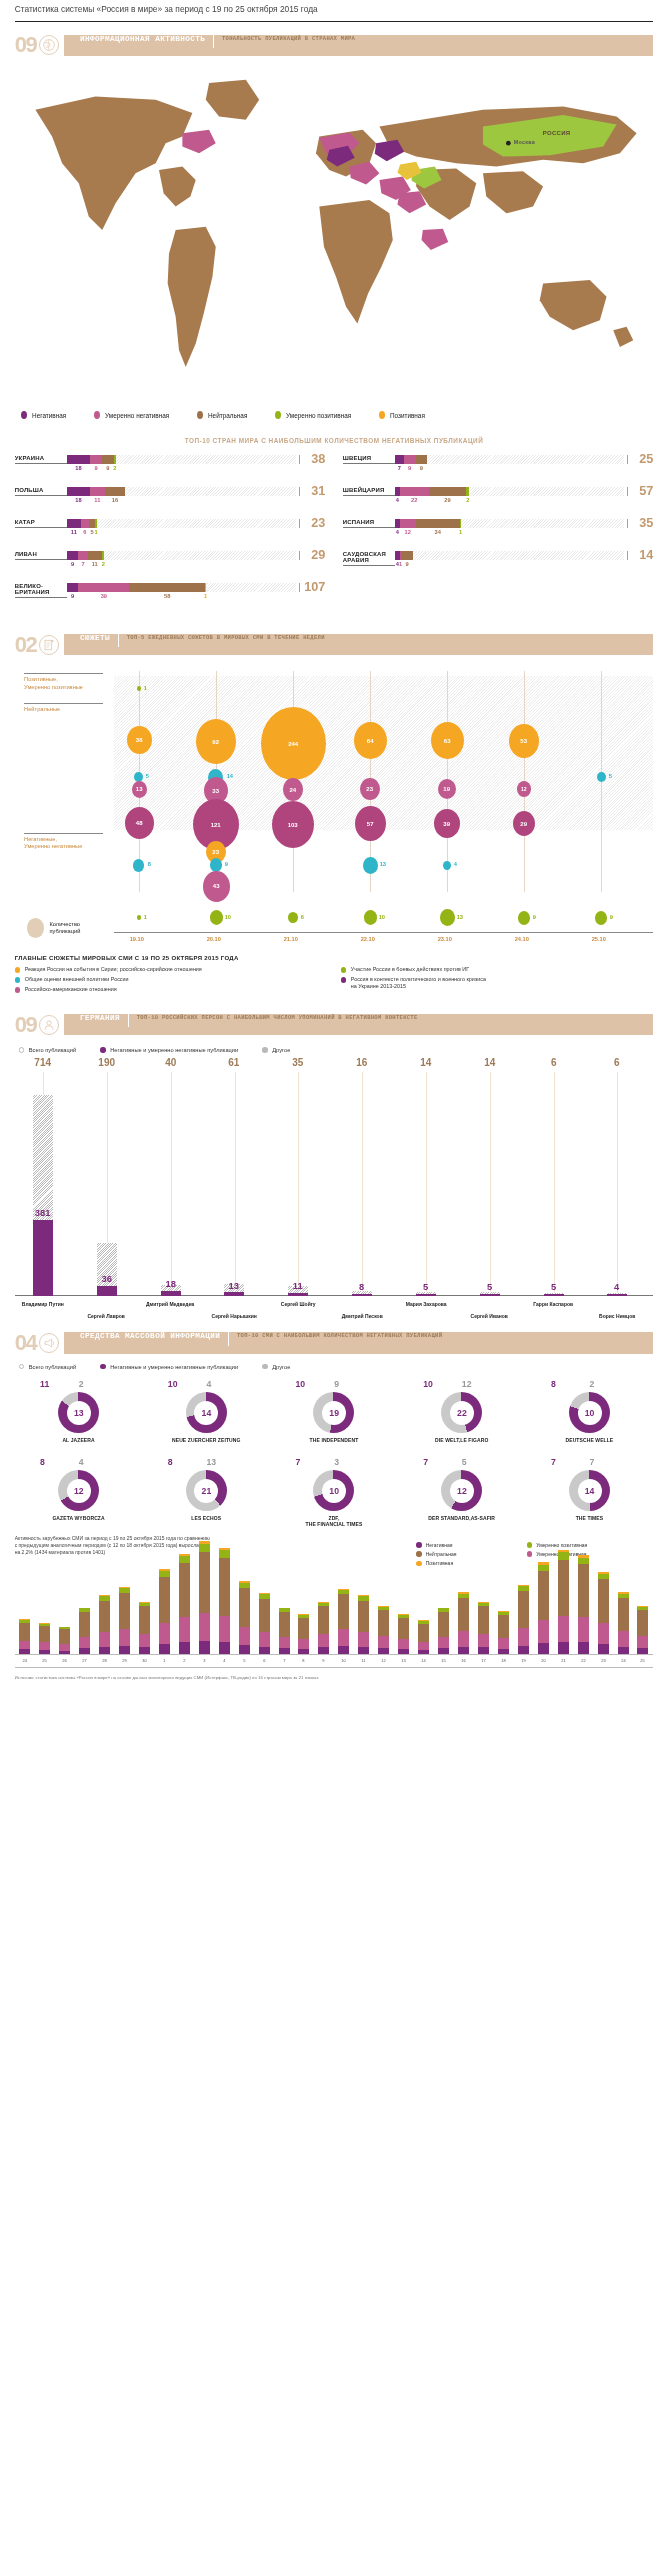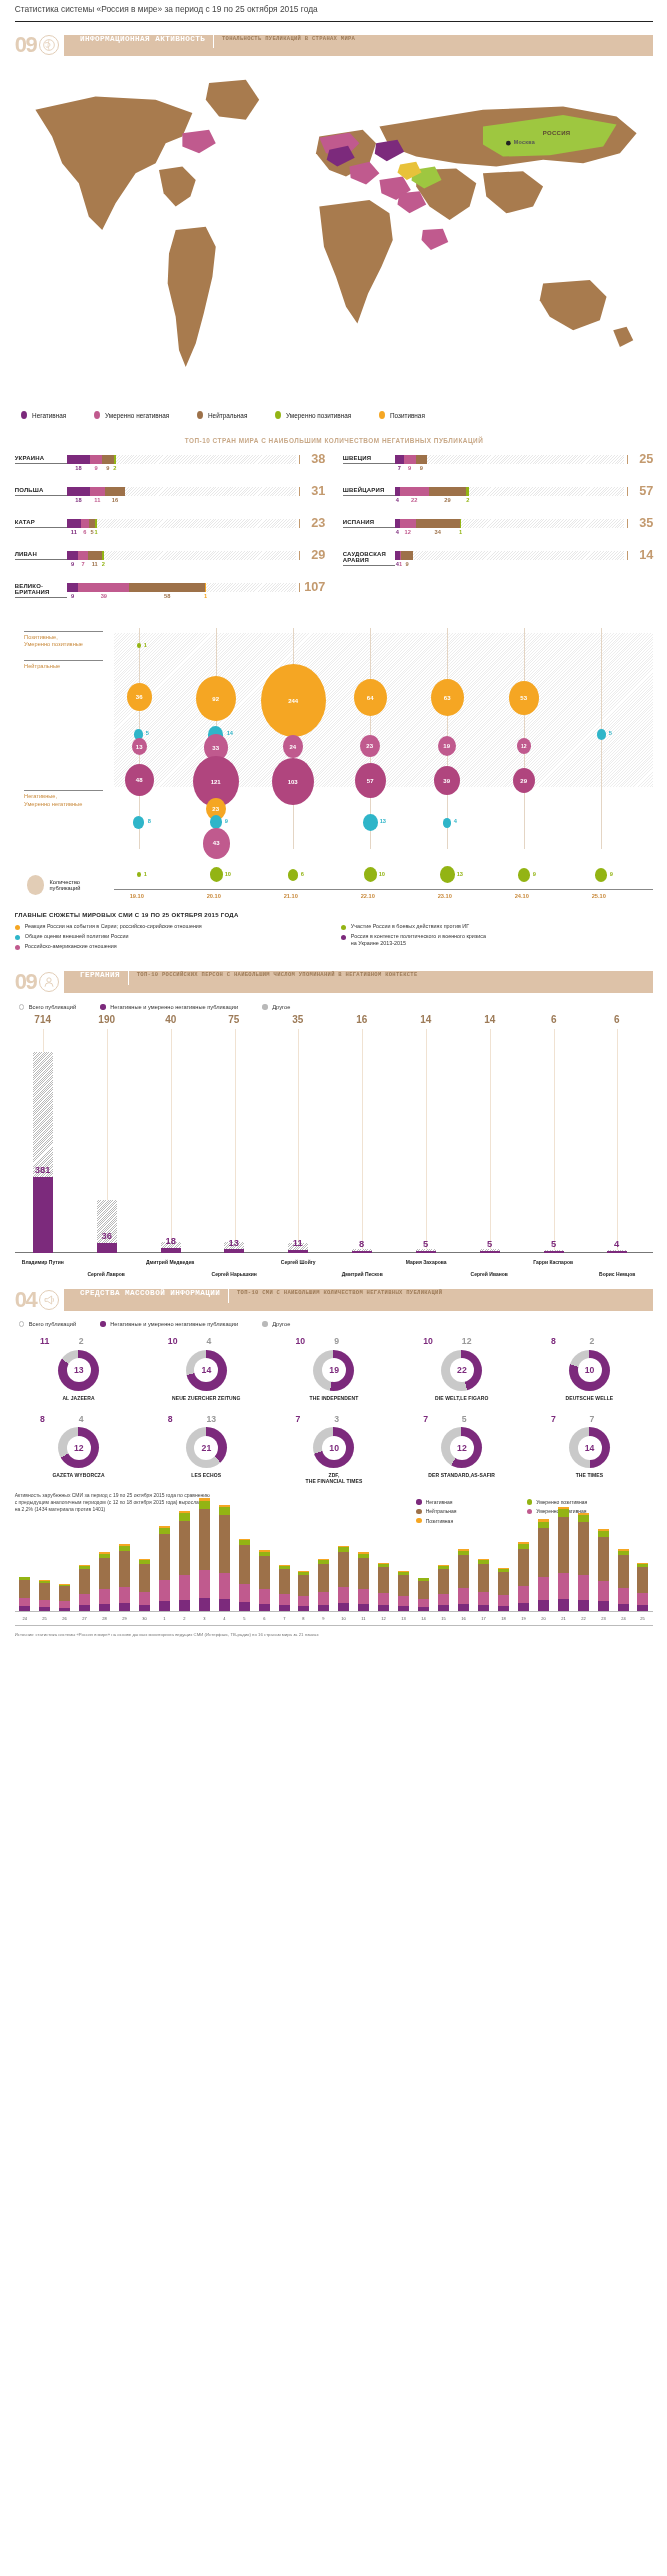--- a/index.html
+++ b/index.html
@@ -360,20 +360,37 @@
               <b style="left: 1.13636%; transform: translateX(-50%); color: rgb(124, 42, 124);">4</b>
               <b style="left: 2.55682%; transform: translateX(-50%); color: rgb(192, 90, 142);">1</b>
               <b style="left: 5.39773%; transform: translateX(-50%); color: rgb(157, 113, 73);">9</b>
             </div>
           </div>
           <div class="ctotal">14</div>
         </div>
       </div>
   </div>
 
+  <div class="sec" style="margin-top:17.4px;">
+    <div class="sec-num">02</div>
+    <div class="sec-ico">
+      <svg width="12" height="12" viewBox="0 0 18 18">
+          <rect x="3" y="2" width="10" height="14" fill="none" stroke="#e2cdb6" stroke-width="1.3"></rect>
+          <line x1="5" y1="6" x2="11" y2="6" stroke="#e2cdb6" stroke-width="1"></line>
+          <line x1="5" y1="9" x2="11" y2="9" stroke="#e2cdb6" stroke-width="1"></line>
+          <line x1="5" y1="12" x2="9" y2="12" stroke="#e2cdb6" stroke-width="1"></line>
+          <path d="M11 3 L16 1 L15 5 Z" fill="#e2cdb6"></path>
+        </svg>
+    </div>
+    <div class="sec-bar">
+      <div class="sec-name">СЮЖЕТЫ</div>
+      <div class="sec-div"></div>
+      <div class="sec-desc">ТОП-5 ЕЖЕДНЕВНЫХ СЮЖЕТОВ В МИРОВЫХ СМИ В ТЕЧЕНИЕ НЕДЕЛИ</div>
+    </div>
+  </div>
 
   <div class="bub-wrap" id="bubble-chart">
       <div class="bub-band" style="top: 12px; height: 154px;"></div>
       <div class="vline" style="left: 124px; top: 6.7px; height: 221px;"></div>
       <div class="vline" style="left: 201px; top: 6.7px; height: 221px;"></div>
       <div class="vline" style="left: 278px; top: 6.7px; height: 221px;"></div>
       <div class="vline" style="left: 355px; top: 6.7px; height: 221px;"></div>
       <div class="vline" style="left: 432px; top: 6.7px; height: 221px;"></div>
       <div class="vline" style="left: 509px; top: 6.7px; height: 221px;"></div>
       <div class="vline" style="left: 586px; top: 6.7px; height: 221px;"></div>
@@ -526,21 +543,21 @@
       <div class="pname" style="left: 54px; bottom: 5.4px;">Сергей Лавров</div>
       <div class="pgridline" style="left: 156px;"></div>
       <div class="ptot" style="left: 132px;">40</div>
       <div class="pcol" style="left: 132px; height: 201px;">
         <div class="pgrey" style="height: 11.2px;"></div>
         <div class="ppur" style="height: 5px;"></div>
       </div>
       <div class="pnum" style="left: 132px; bottom: 36px;">18</div>
       <div class="pname" style="left: 118px; bottom: 17.4px;">Дмитрий Медведев</div>
       <div class="pgridline" style="left: 220px;"></div>
-      <div class="ptot" style="left: 195px;">75</div>
+      <div class="ptot" style="left: 195px;">61</div>
       <div class="pcol" style="left: 195px; height: 201px;">
         <div class="pgrey" style="height: 11.5px;"></div>
         <div class="ppur" style="height: 3.7px;"></div>
       </div>
       <div class="pnum" style="left: 195px; bottom: 34px;">13</div>
       <div class="pname" style="left: 182px; bottom: 5.4px;">Сергей Нарышкин</div>
       <div class="pgridline" style="left: 283px;"></div>
       <div class="ptot" style="left: 259px;">35</div>
       <div class="pcol" style="left: 259px; height: 201px;">
         <div class="pgrey" style="height: 9.8px;"></div>

